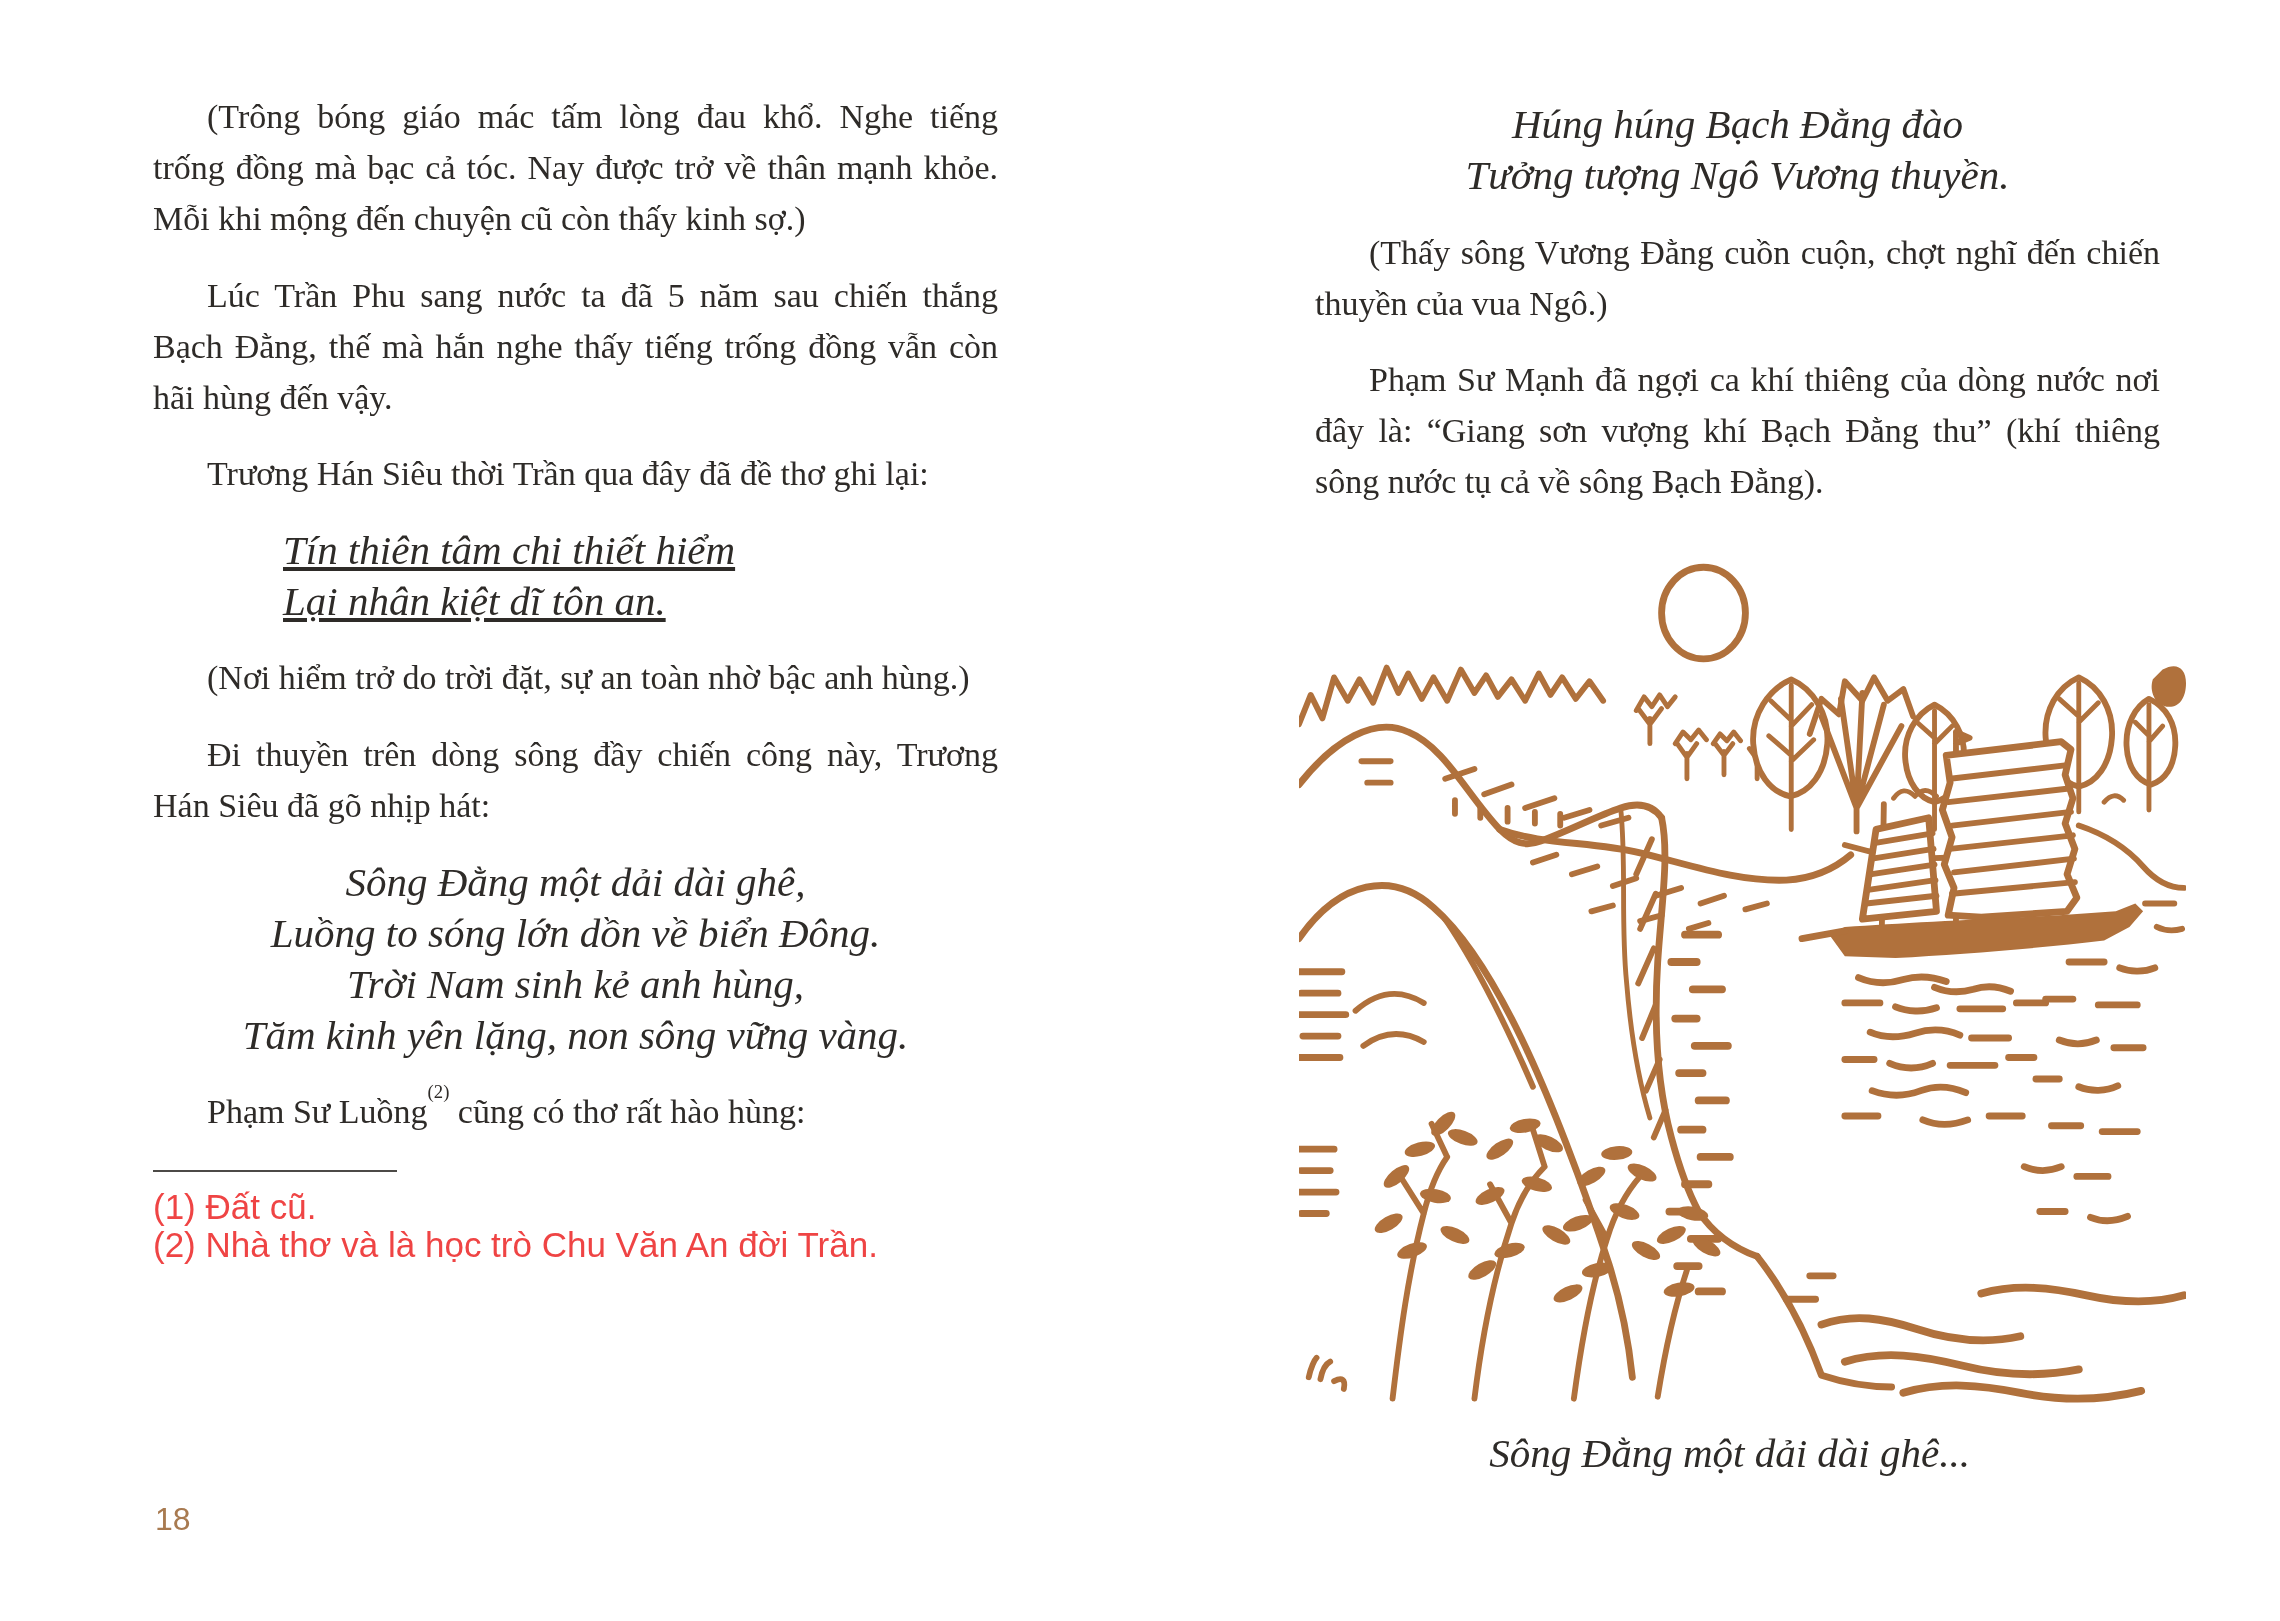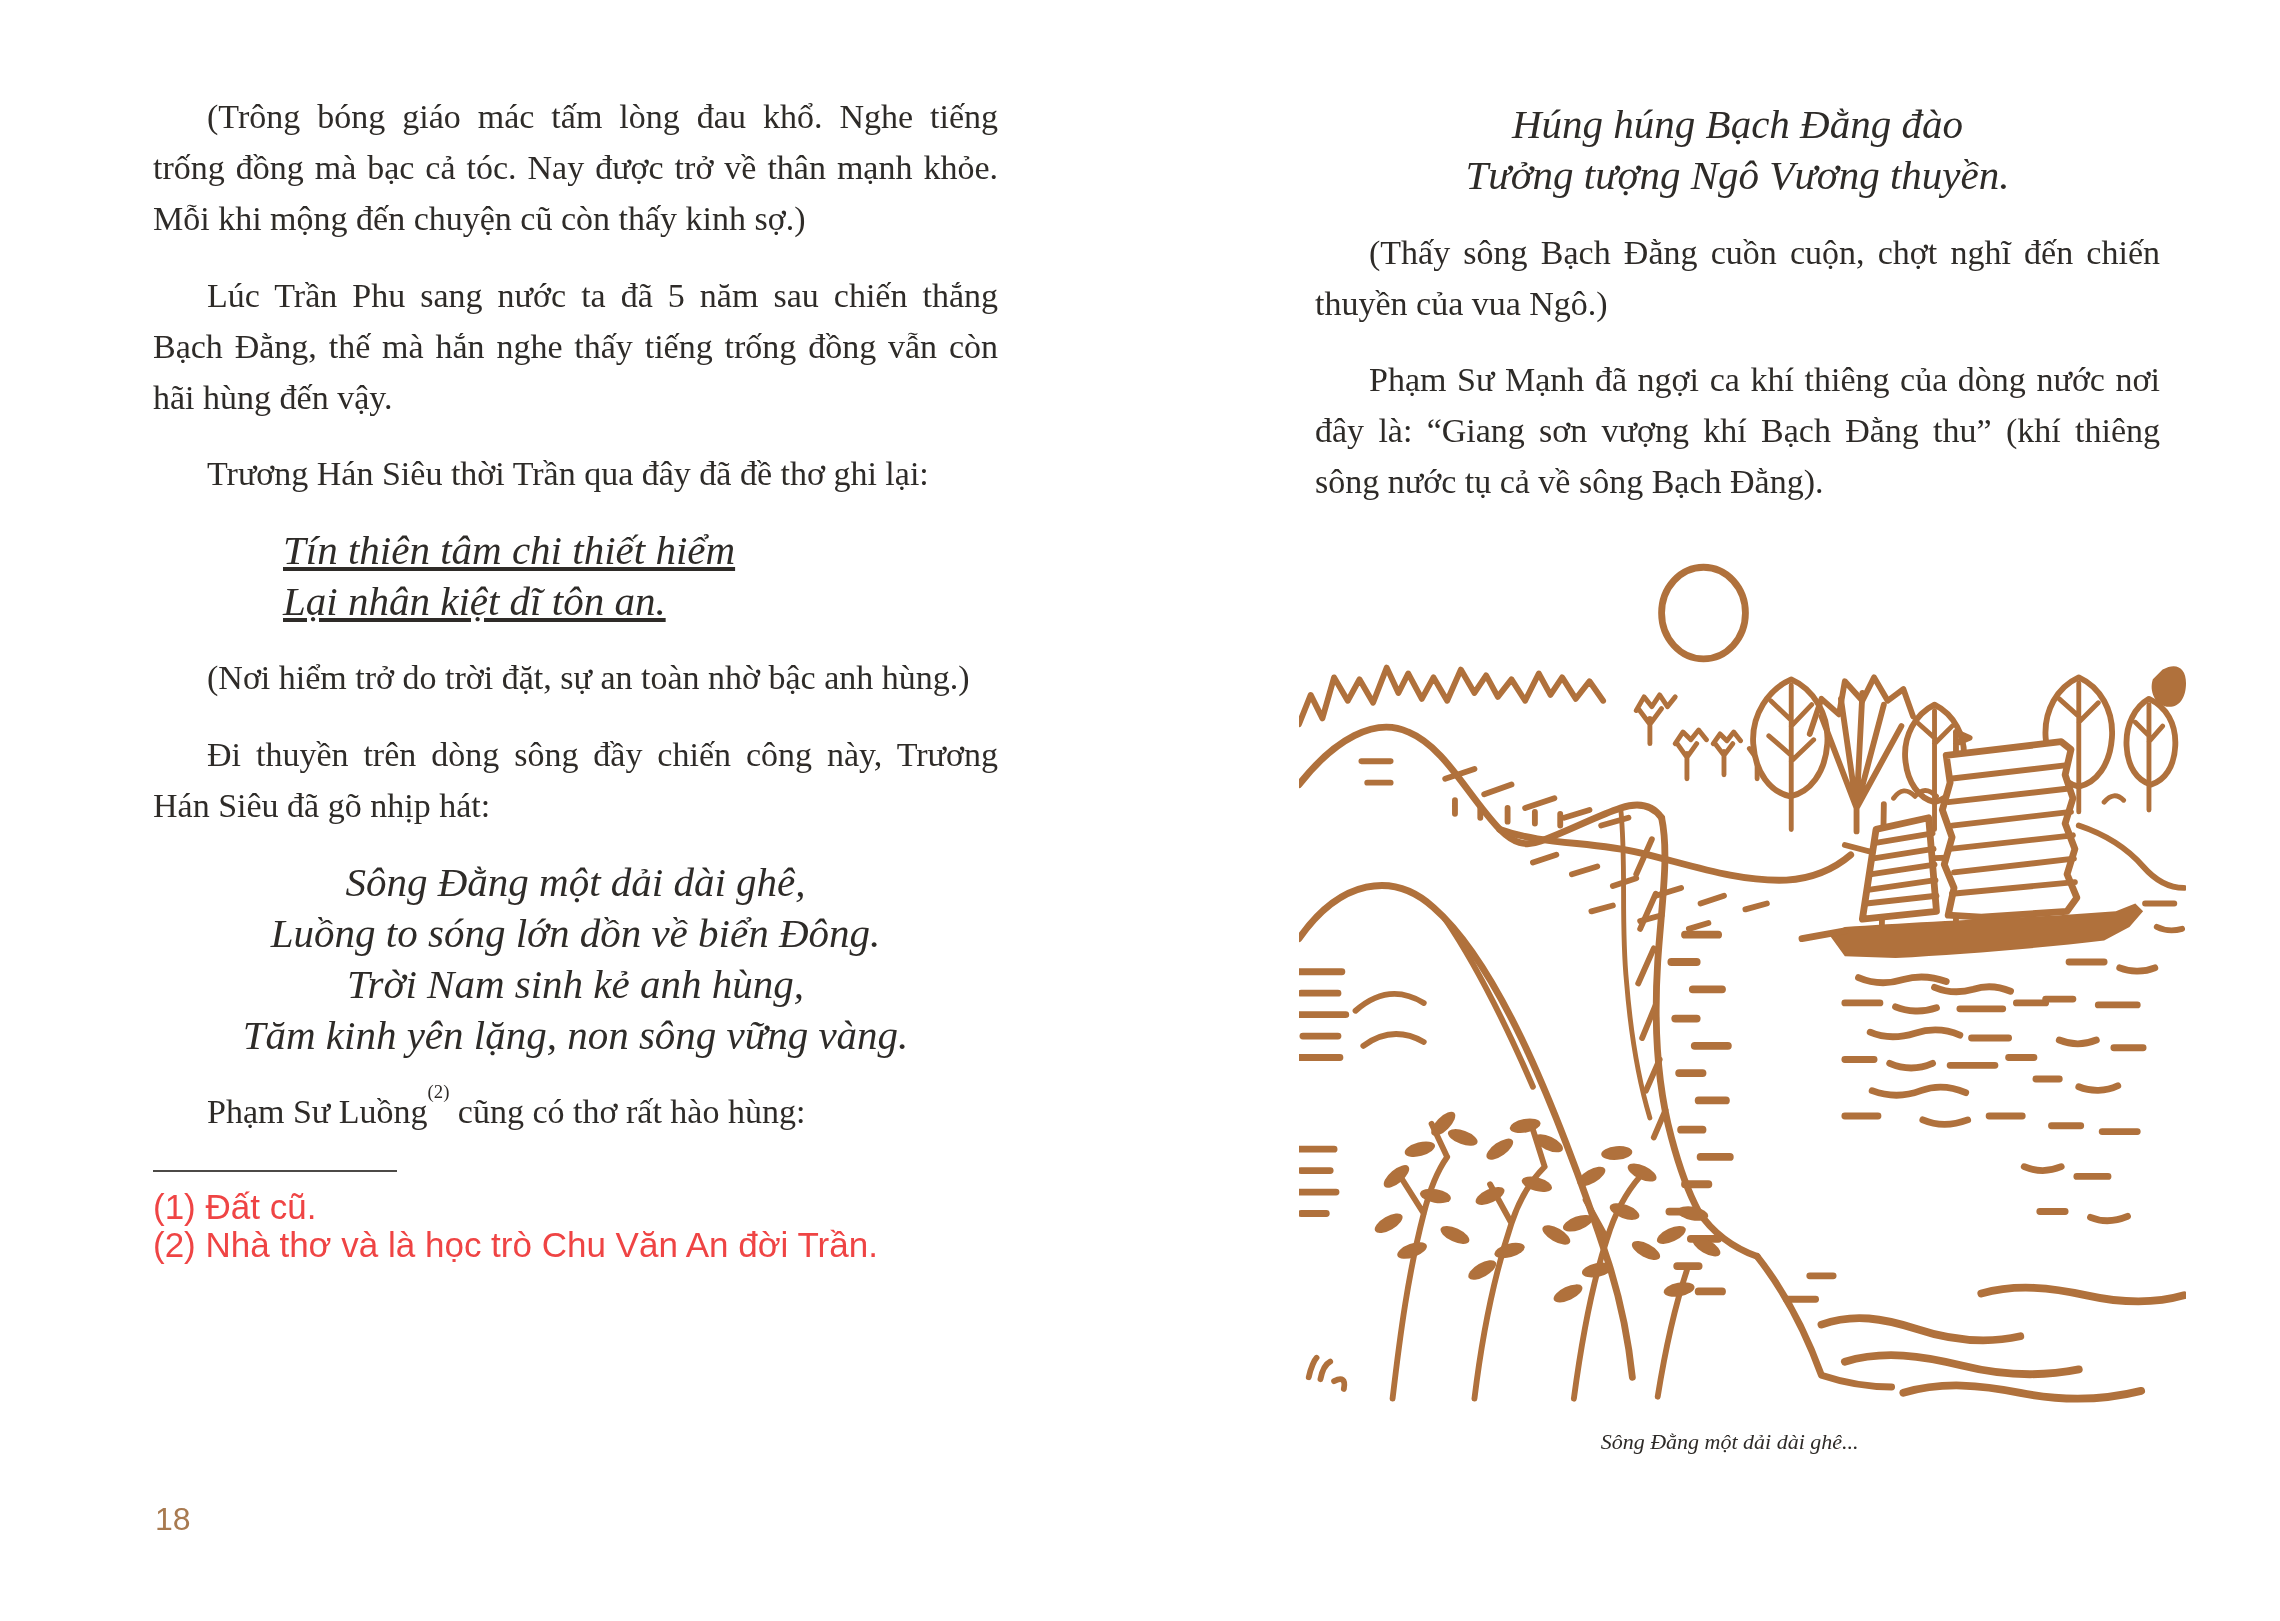--- a/index.html
+++ b/index.html
@@ -24,21 +24,21 @@
     font-family:"Liberation Sans","DejaVu Sans",sans-serif;
     font-size:35px;line-height:38px;color:#ef4444;
   }
   .page-number{
     position:absolute;left:155px;top:1501px;
     font-family:"Liberation Sans","DejaVu Sans",sans-serif;
     font-size:32px;color:#a87a50;
   }
   figure{margin:45px 0 0 -15.8px;padding:0;}
   figcaption{
-    text-align:center;font-style:italic;font-size:22px;color:#2e2b28;margin-top:13.8px;
+    text-align:center;font-style:italic;font-size:41px;color:#2e2b28;margin-top:13.8px;
   }
   svg .ln{fill:none;stroke:#b0713c;stroke-width:7;stroke-linecap:round;stroke-linejoin:round;}
   svg .ln5{fill:none;stroke:#b0713c;stroke-width:5;stroke-linecap:round;stroke-linejoin:round;}
   svg .ln6{fill:none;stroke:#b0713c;stroke-width:6;stroke-linecap:round;stroke-linejoin:round;}
   svg .ln8{fill:none;stroke:#b0713c;stroke-width:8;stroke-linecap:round;stroke-linejoin:round;}
   svg .sail{fill:#ffffff;stroke:#b0713c;stroke-width:7;stroke-linejoin:round;}
   svg .solid{fill:#b0713c;stroke:none;}
   svg .canopy{fill:#ffffff;stroke:#b0713c;stroke-width:6;stroke-linejoin:round;}
 </style>
 </head>
@@ -74,21 +74,21 @@
     <div>(2) Nhà thơ và là học trò Chu Văn An đời Trần.</div>
   </div>
 </div>
 
 <div class="col col-right">
   <div class="poem poem-center">
     <div>Húng húng Bạch Đằng đào</div>
     <div>Tưởng tượng Ngô Vương thuyền.</div>
   </div>
 
-  <p class="body">(Thấy sông Bạch Đằng cuồn cuộn, chợt nghĩ đến chiến thuyền của vua Ngô.)</p>
+  <p class="body">(Thấy sông Vương Đằng cuồn cuộn, chợt nghĩ đến chiến thuyền của vua Ngô.)</p>
   <p class="body">Phạm Sư Mạnh đã ngợi ca khí thiêng của dòng nước nơi đây là: “Giang sơn vượng khí Bạch Đằng thu” (khí thiêng sông nước tụ cả về sông Bạch Đằng).</p>
 
   <figure>
     <svg width="887" height="859" viewBox="0 0 910 880" xmlns="http://www.w3.org/2000/svg">
 
       <ellipse class="ln" cx="415" cy="62" rx="43" ry="47"></ellipse>
 
       <path class="ln6" d="M0,176 L12,146 L24,170 L36,128 L50,152 L62,130 L76,154 L90,118 L102,144 L112,124 L126,150 L138,128 L152,152 L166,120 L180,144 L192,126 L204,148 L218,130 L232,152 L246,124 L258,146 L270,128 L284,150 L298,132 L312,152"></path>
 
       <path class="ln5" d="M346,162 l8,-14 l8,10 l8,-12 l8,12 l8,-10 M360,196 v-26 M360,176 l-12,-16 M360,176 l12,-16"></path>

